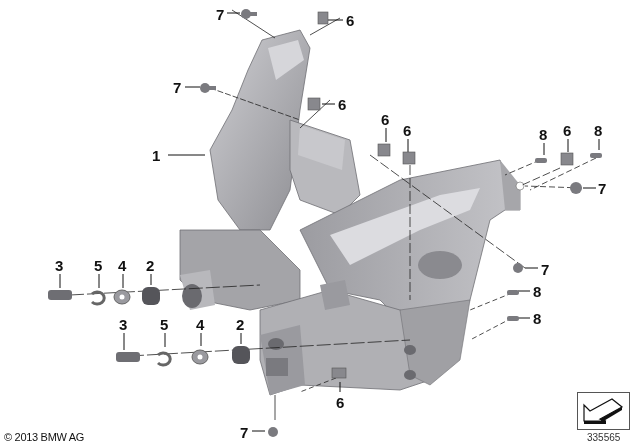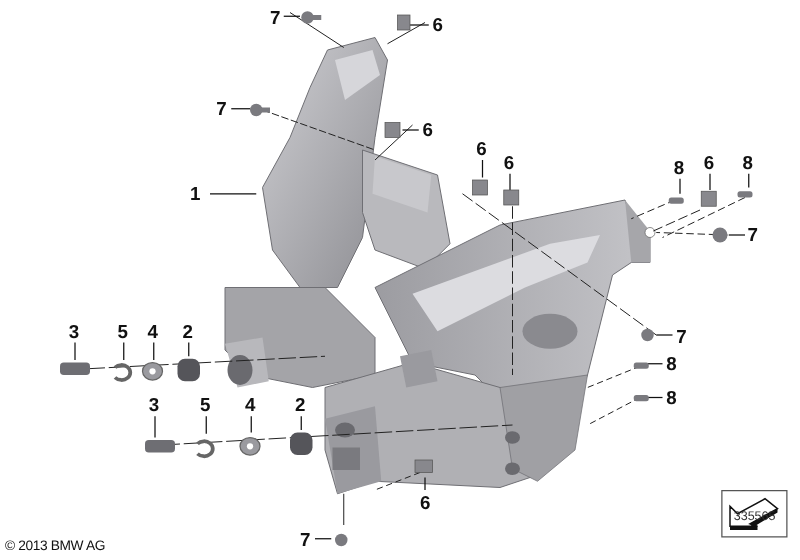--- a/index.html
+++ b/index.html
@@ -1,20 +1,20 @@
 <!DOCTYPE html>
 <html><head>
 <meta charset="utf-8">
 <style>
   html, body { margin:0; padding:0; background:#ffffff; }
   body { width:640px; height:448px; position:relative; overflow:hidden; font-family:"Liberation Sans", sans-serif; }
   #canvas { position:absolute; left:0; top:0; width:640px; height:448px; }
   .callout { position:absolute; font-family:"Liberation Sans", sans-serif; font-weight:bold; font-size:15px; color:#111; line-height:1; cursor:pointer; }
   .copyright { position:absolute; left:4px; top:431px; font-size:11px; color:#111; letter-spacing:-0.3px; }
-  .docnum { position:absolute; left:587px; top:408px; font-size:10px; color:#333; }
+  .docnum { position:absolute; left:587px; top:432px; font-size:10px; color:#333; }
   .navbox { position:absolute; left:577px; top:392px; width:51px; height:36px; border:1px solid #555; background:#fff; cursor:pointer; }
 </style>
 </head>
 <body>
 
 <svg id="canvas" viewBox="0 0 640 448" xmlns="http://www.w3.org/2000/svg">
   <defs>
     <linearGradient id="g1" x1="0" y1="0" x2="1" y2="1">
       <stop offset="0" stop-color="#cfcfd3"></stop>
       <stop offset="1" stop-color="#8d8d92"></stop>

